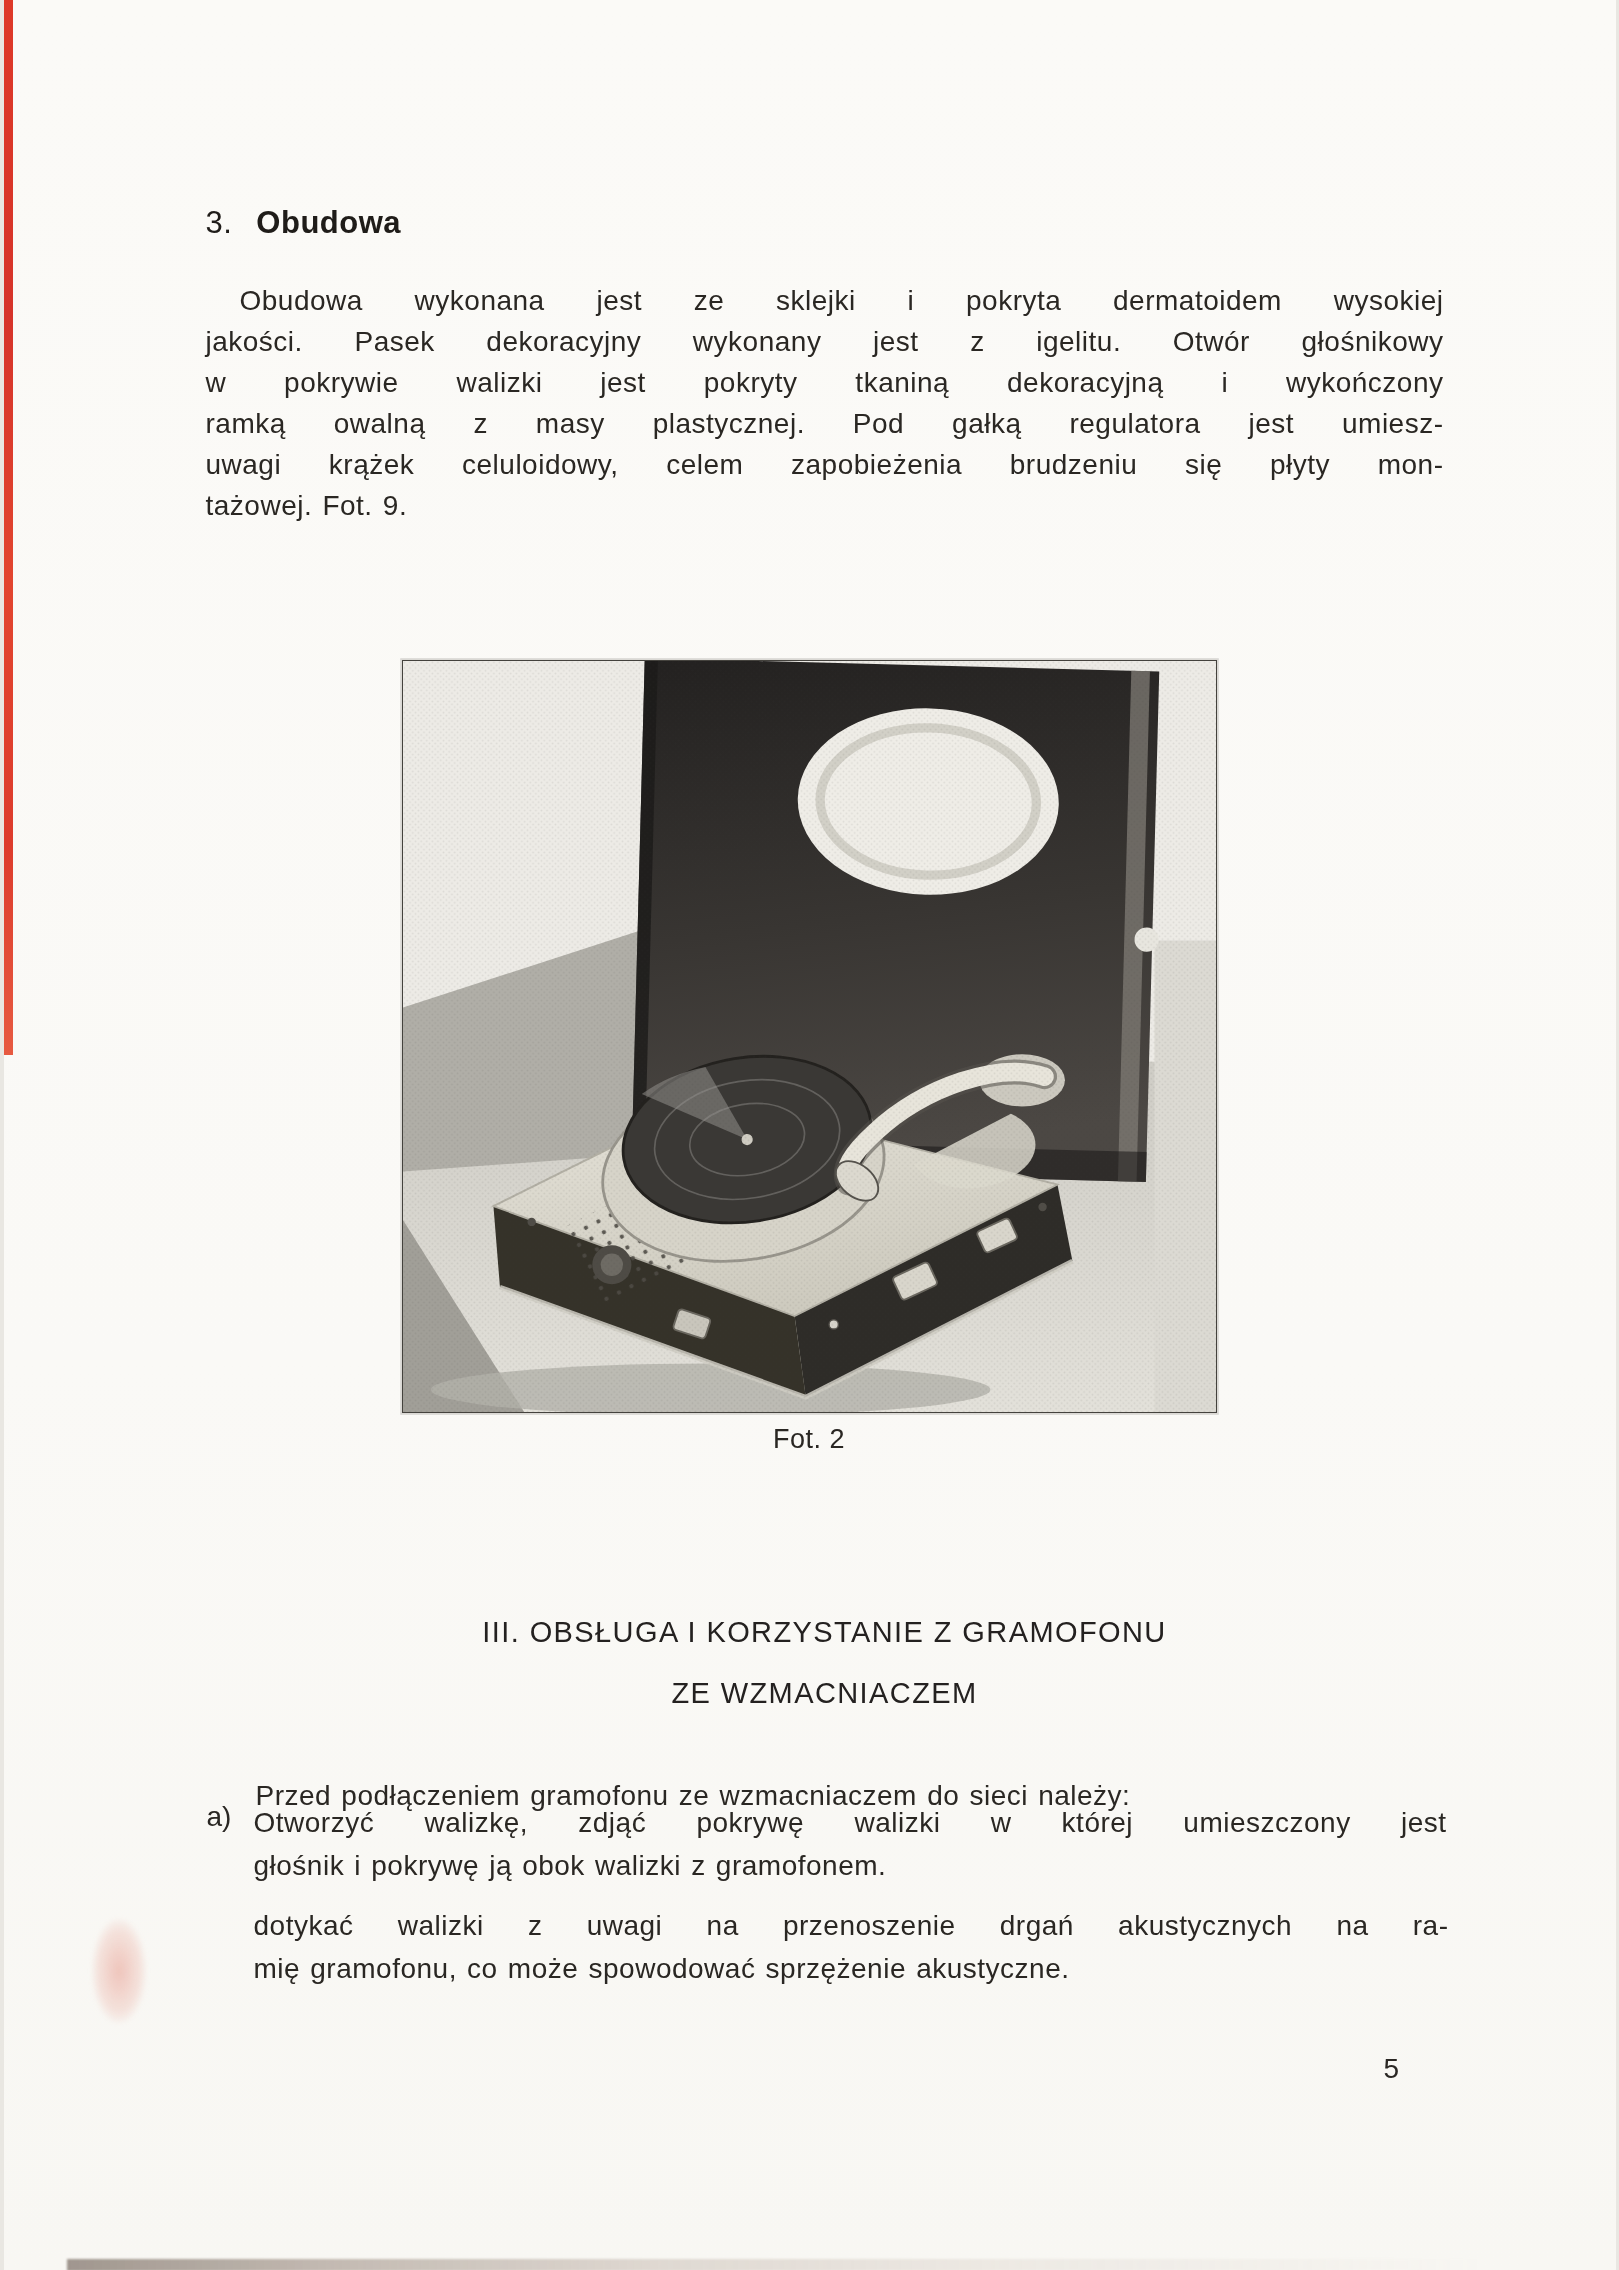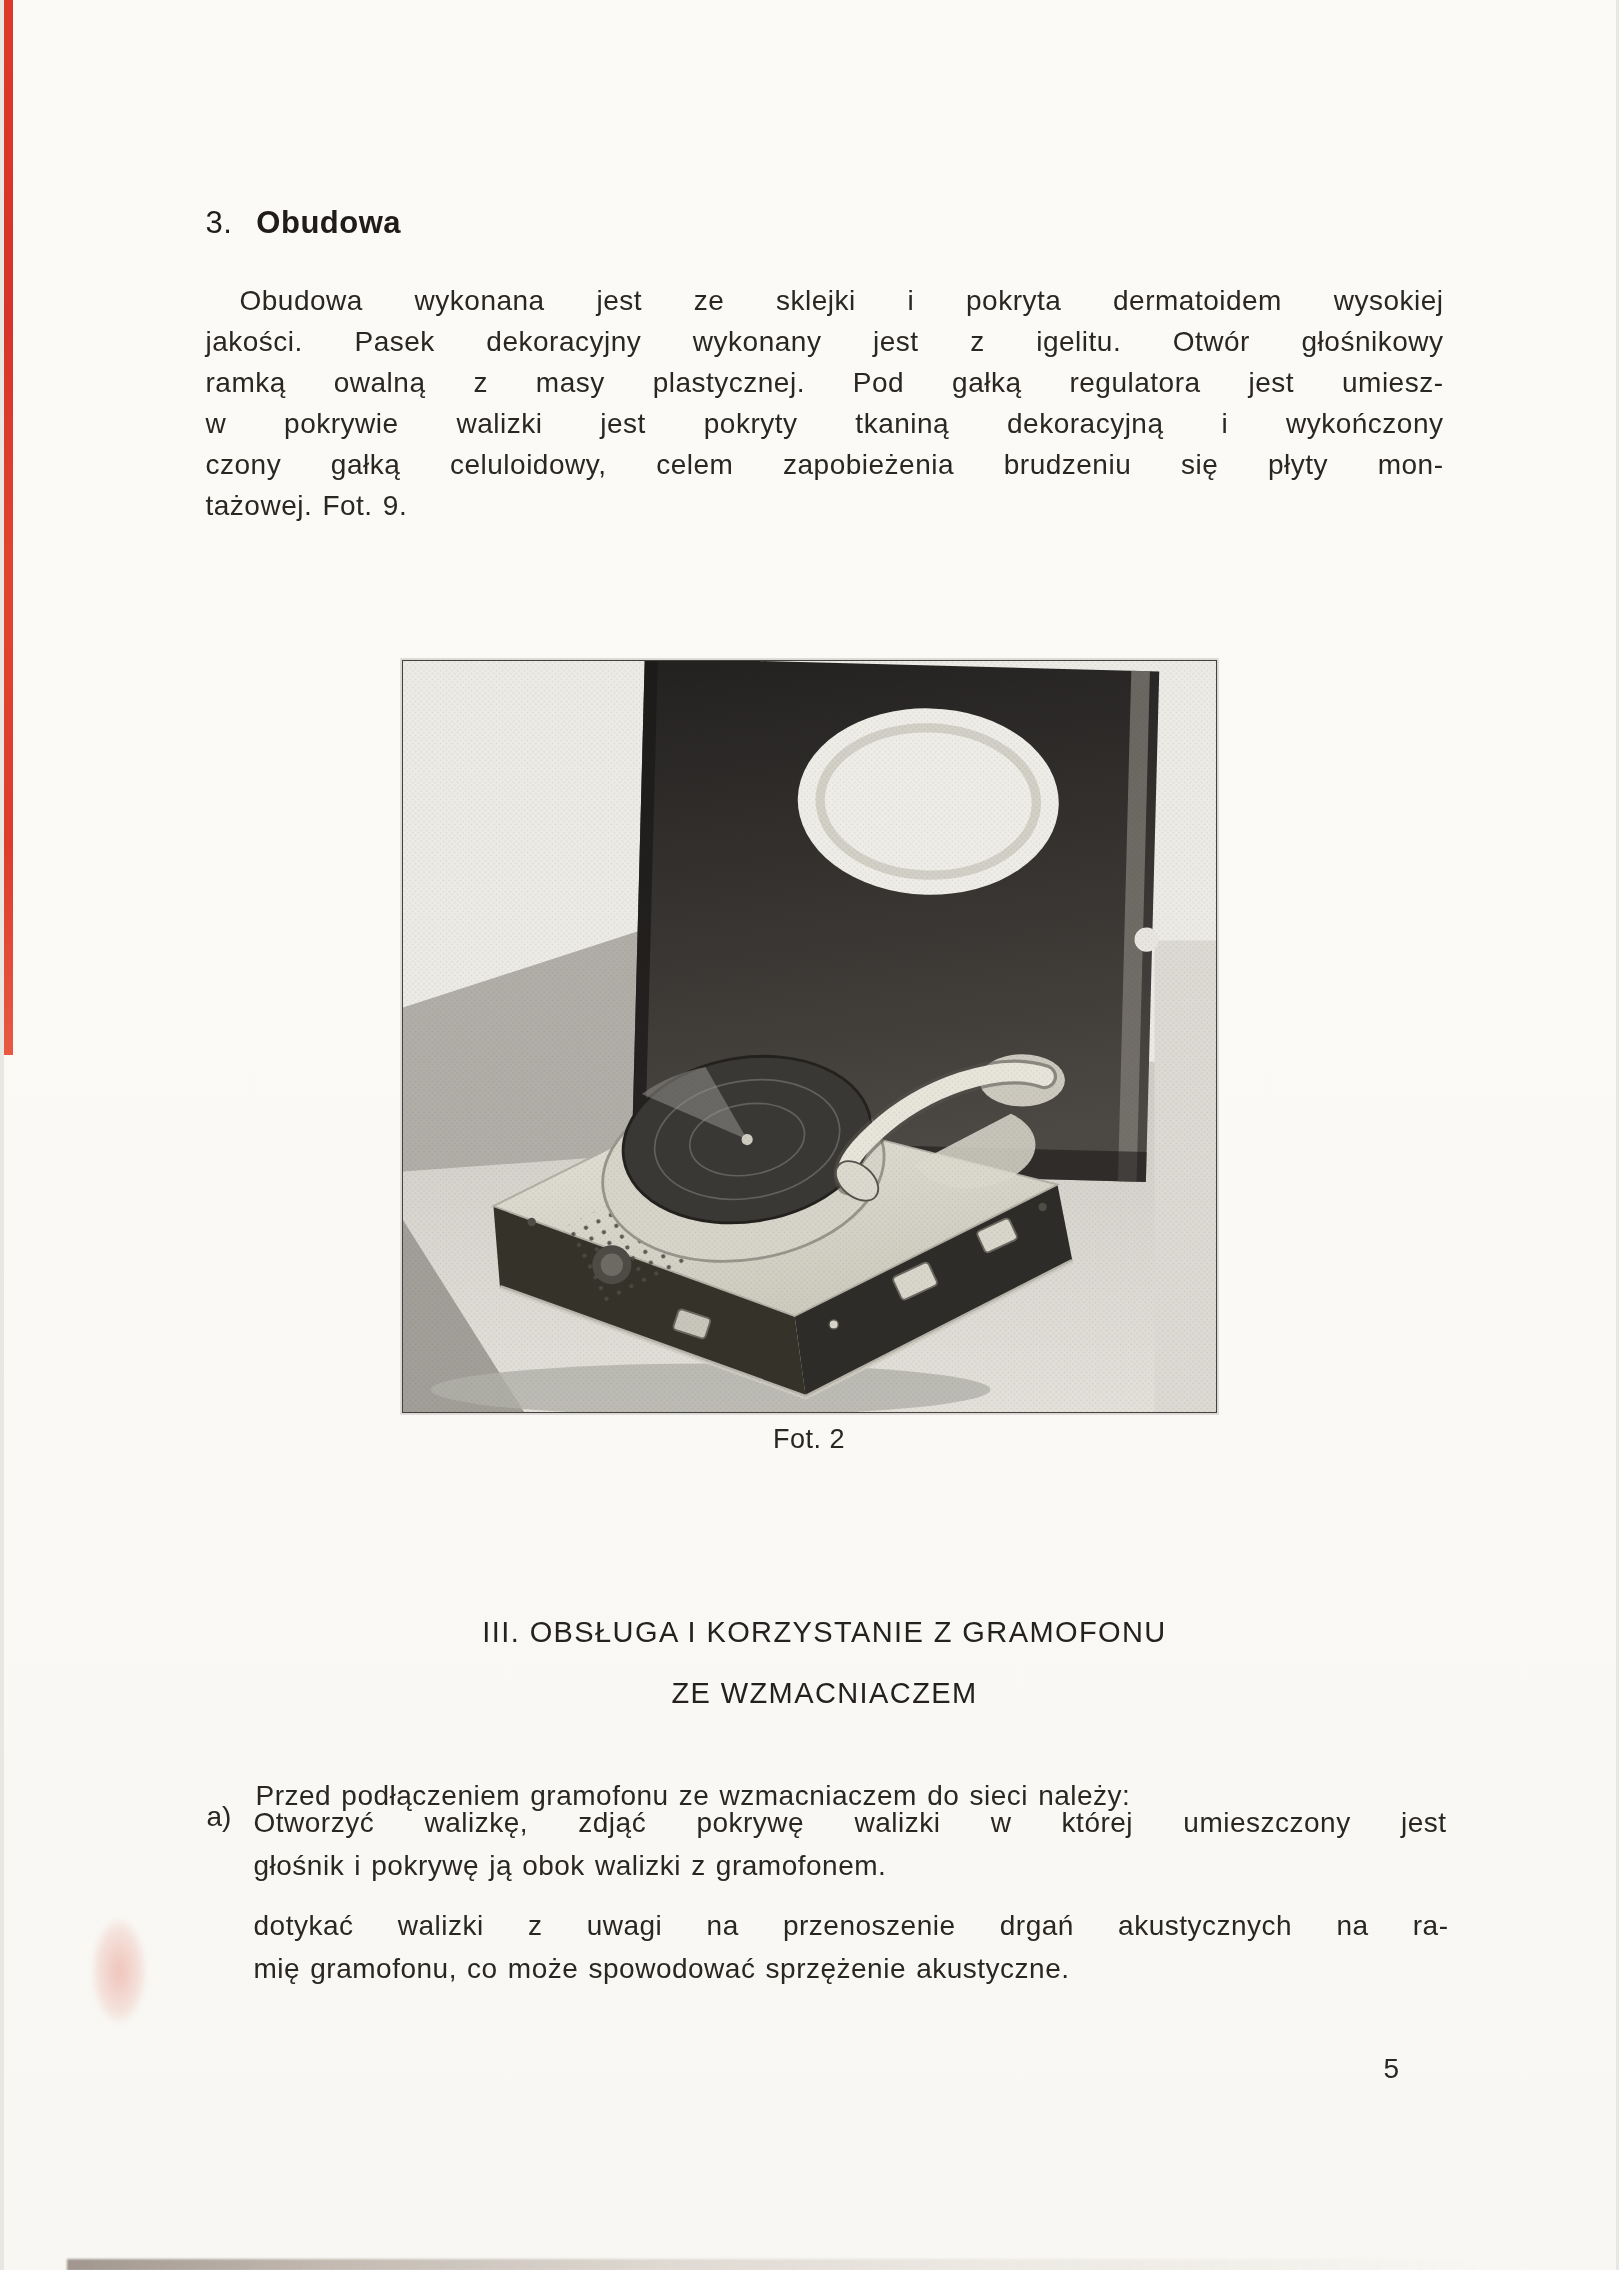--- a/index.html
+++ b/index.html
@@ -73,23 +73,23 @@
   <div class="pink-smudge"></div>
   <div class="bottom-smudge"></div>
 
   <div class="h3">
     <span class="num">3.</span><span class="word">Obudowa</span>
   </div>
 
   <div class="para" id="para1">
     <div class="ln indent">Obudowa wykonana jest ze sklejki i pokryta dermatoidem wysokiej</div>
     <div class="ln">jakości. Pasek dekoracyjny wykonany jest z igelitu. Otwór głośnikowy</div>
+    <div class="ln">w pokrywie walizki jest pokryty tkaniną dekoracyjną i wykończony</div>
     <div class="ln">ramką owalną z masy plastycznej. Pod gałką regulatora jest umiesz-</div>
-    <div class="ln">w pokrywie walizki jest pokryty tkaniną dekoracyjną i wykończony</div>
-    <div class="ln">czony gałką celuloidowy, celem zapobieżenia brudzeniu się płyty mon-</div>
+    <div class="ln">uwagi krążek celuloidowy, celem zapobieżenia brudzeniu się płyty mon-</div>
     <div class="ln last">tażowej. Fot. 9.</div>
   </div>
 
   <div class="photo">
     <svg viewBox="0 0 872 806" preserveAspectRatio="none">
       <defs>
         <linearGradient id="lidGrad" x1="0" y1="0" x2="0.15" y2="1">
           <stop offset="0" stop-color="#232120"></stop>
           <stop offset="0.55" stop-color="#383532"></stop>
           <stop offset="1" stop-color="#4c4844"></stop>

